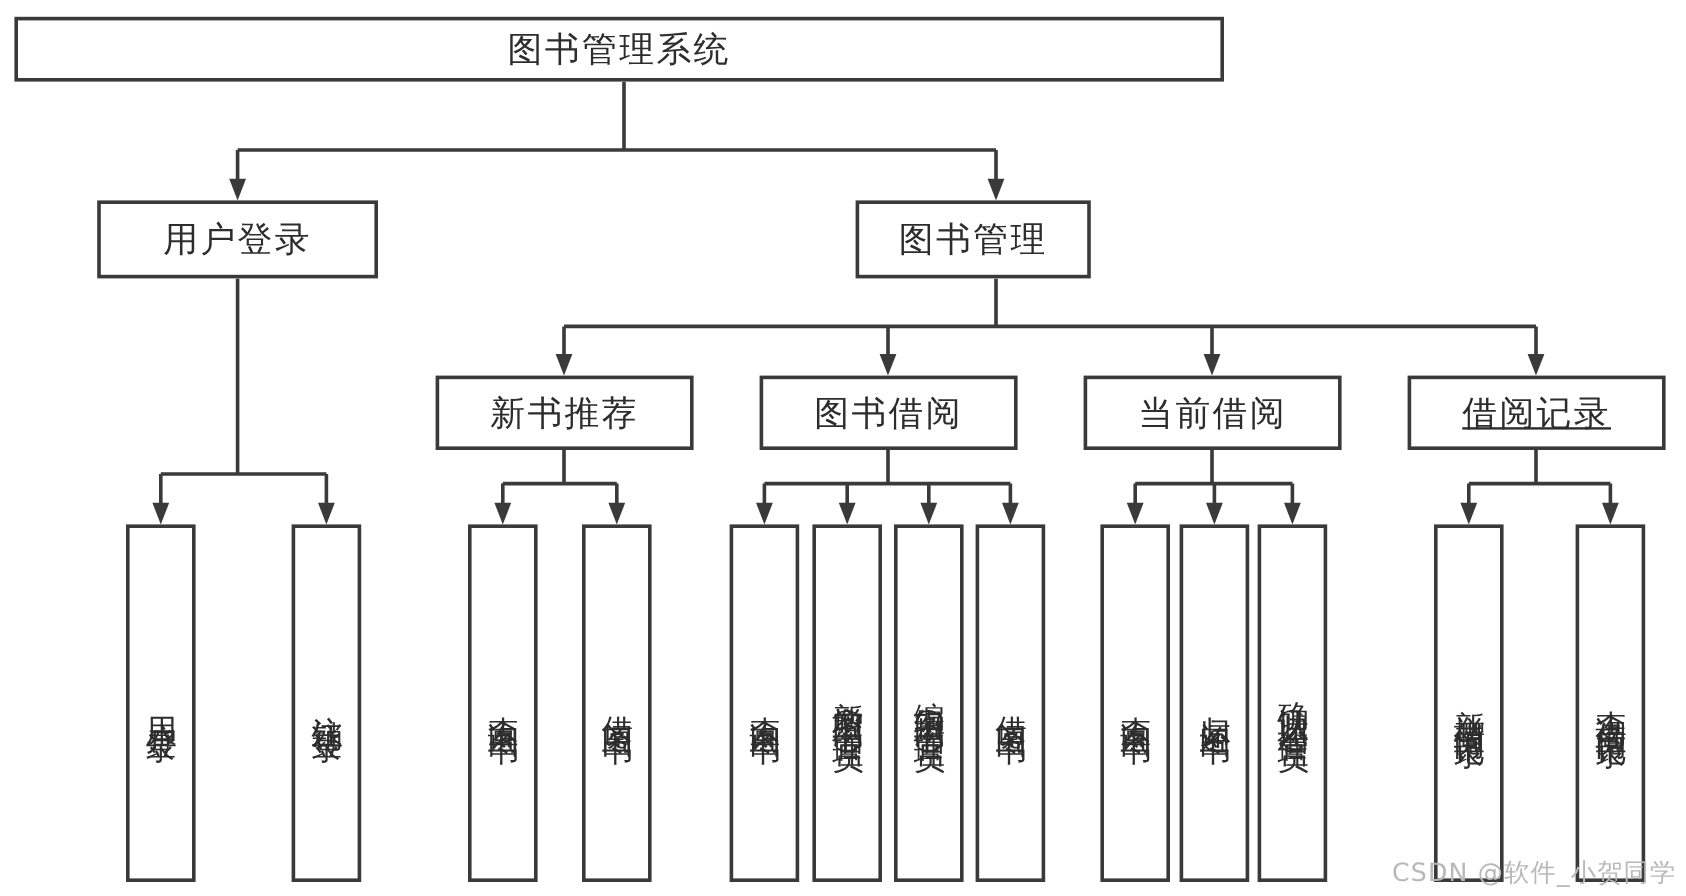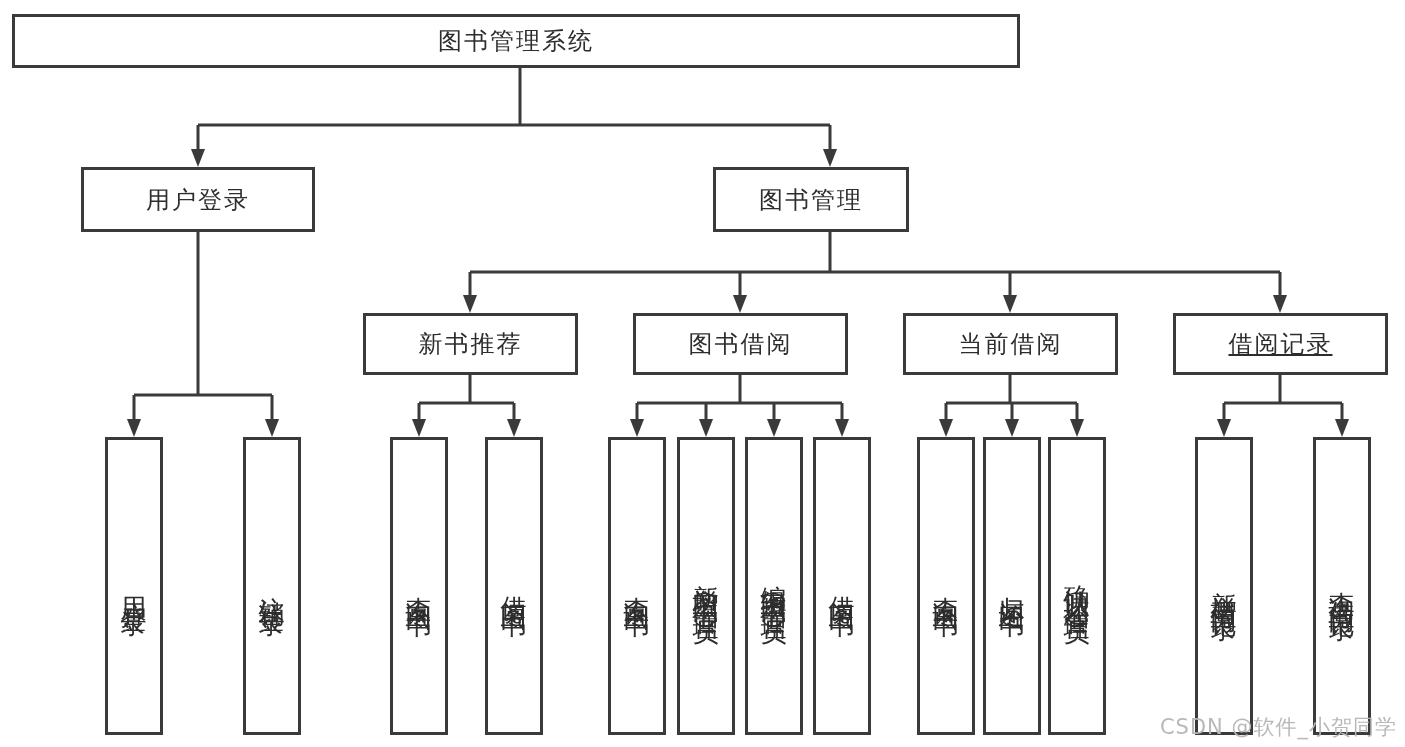--- a/index.html
+++ b/index.html
@@ -27,21 +27,21 @@
     position: absolute;
     box-sizing: border-box;
     border: 3px solid #3a3a3a;
     background: #ffffff;
     display: flex;
     align-items: center;
     justify-content: center;
     text-align: center;
   }
   .hnode {
-    font-size: 24px;
+    font-size: 29px;
     letter-spacing: 2px;
     line-height: 1;
   }
   .vnode {
     top: 437px;
     width: 58px;
     height: 298px;
     font-size: 26px;
   }
   .vnode .vtext {

